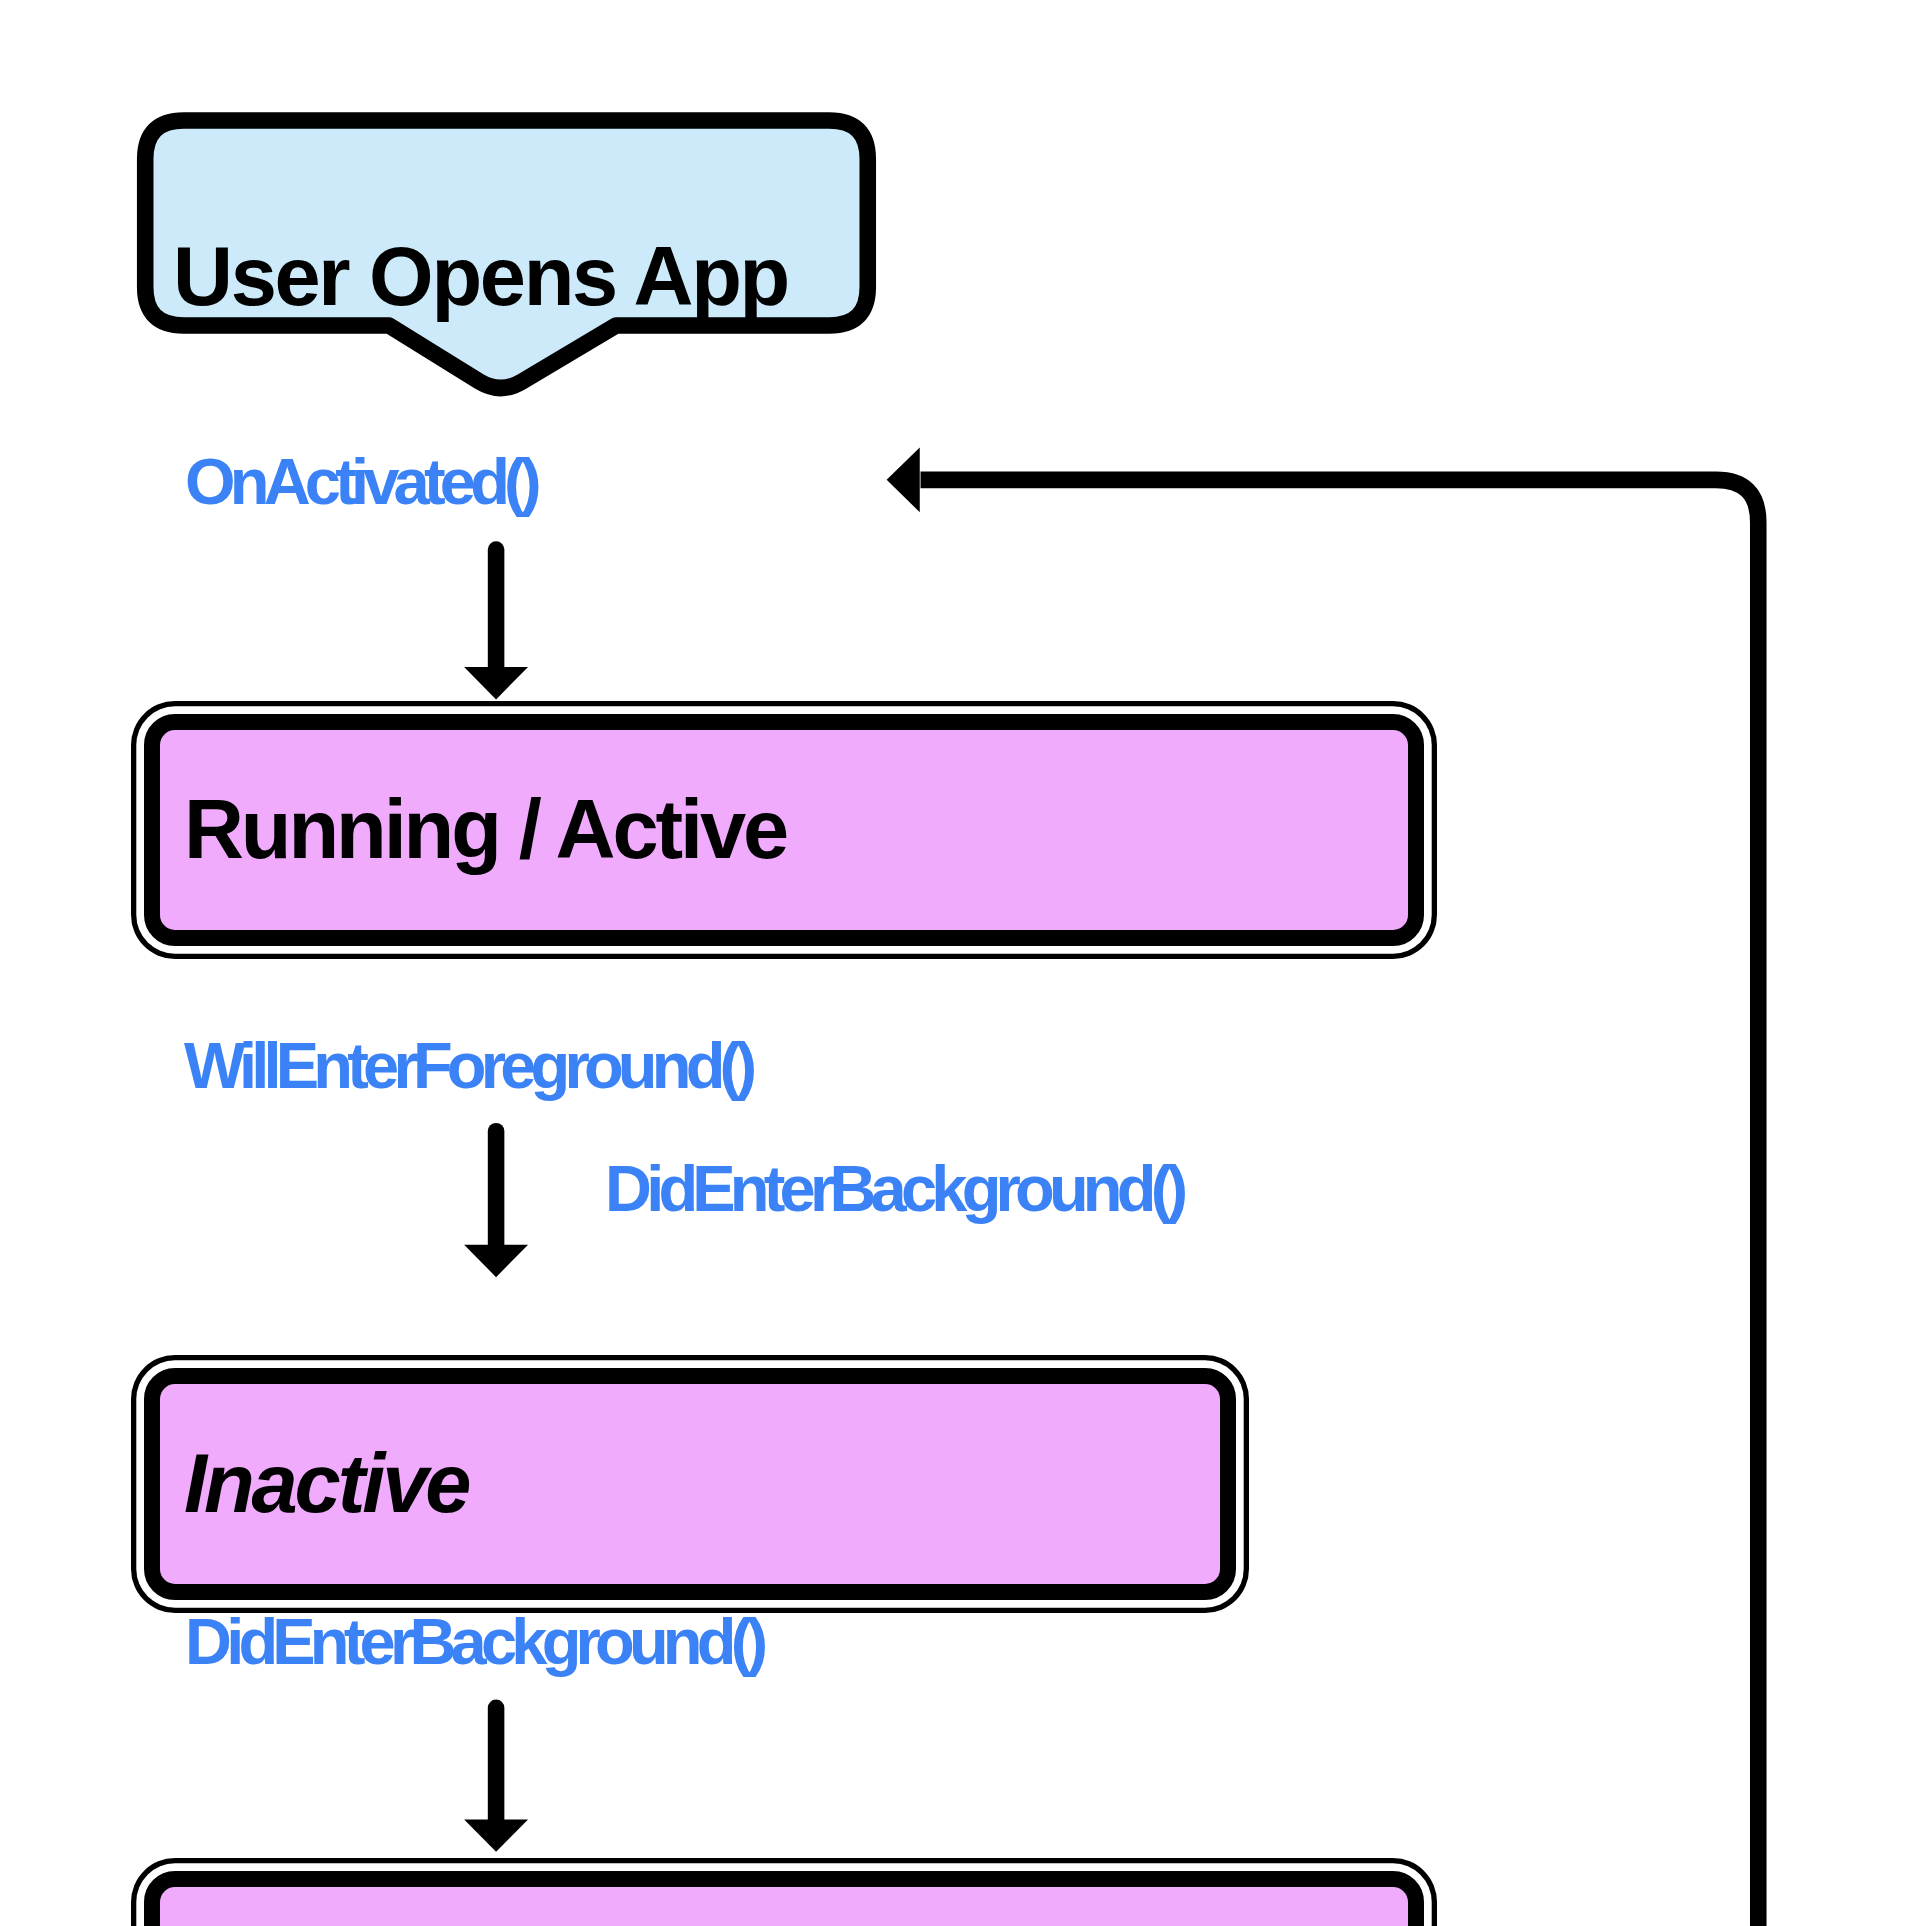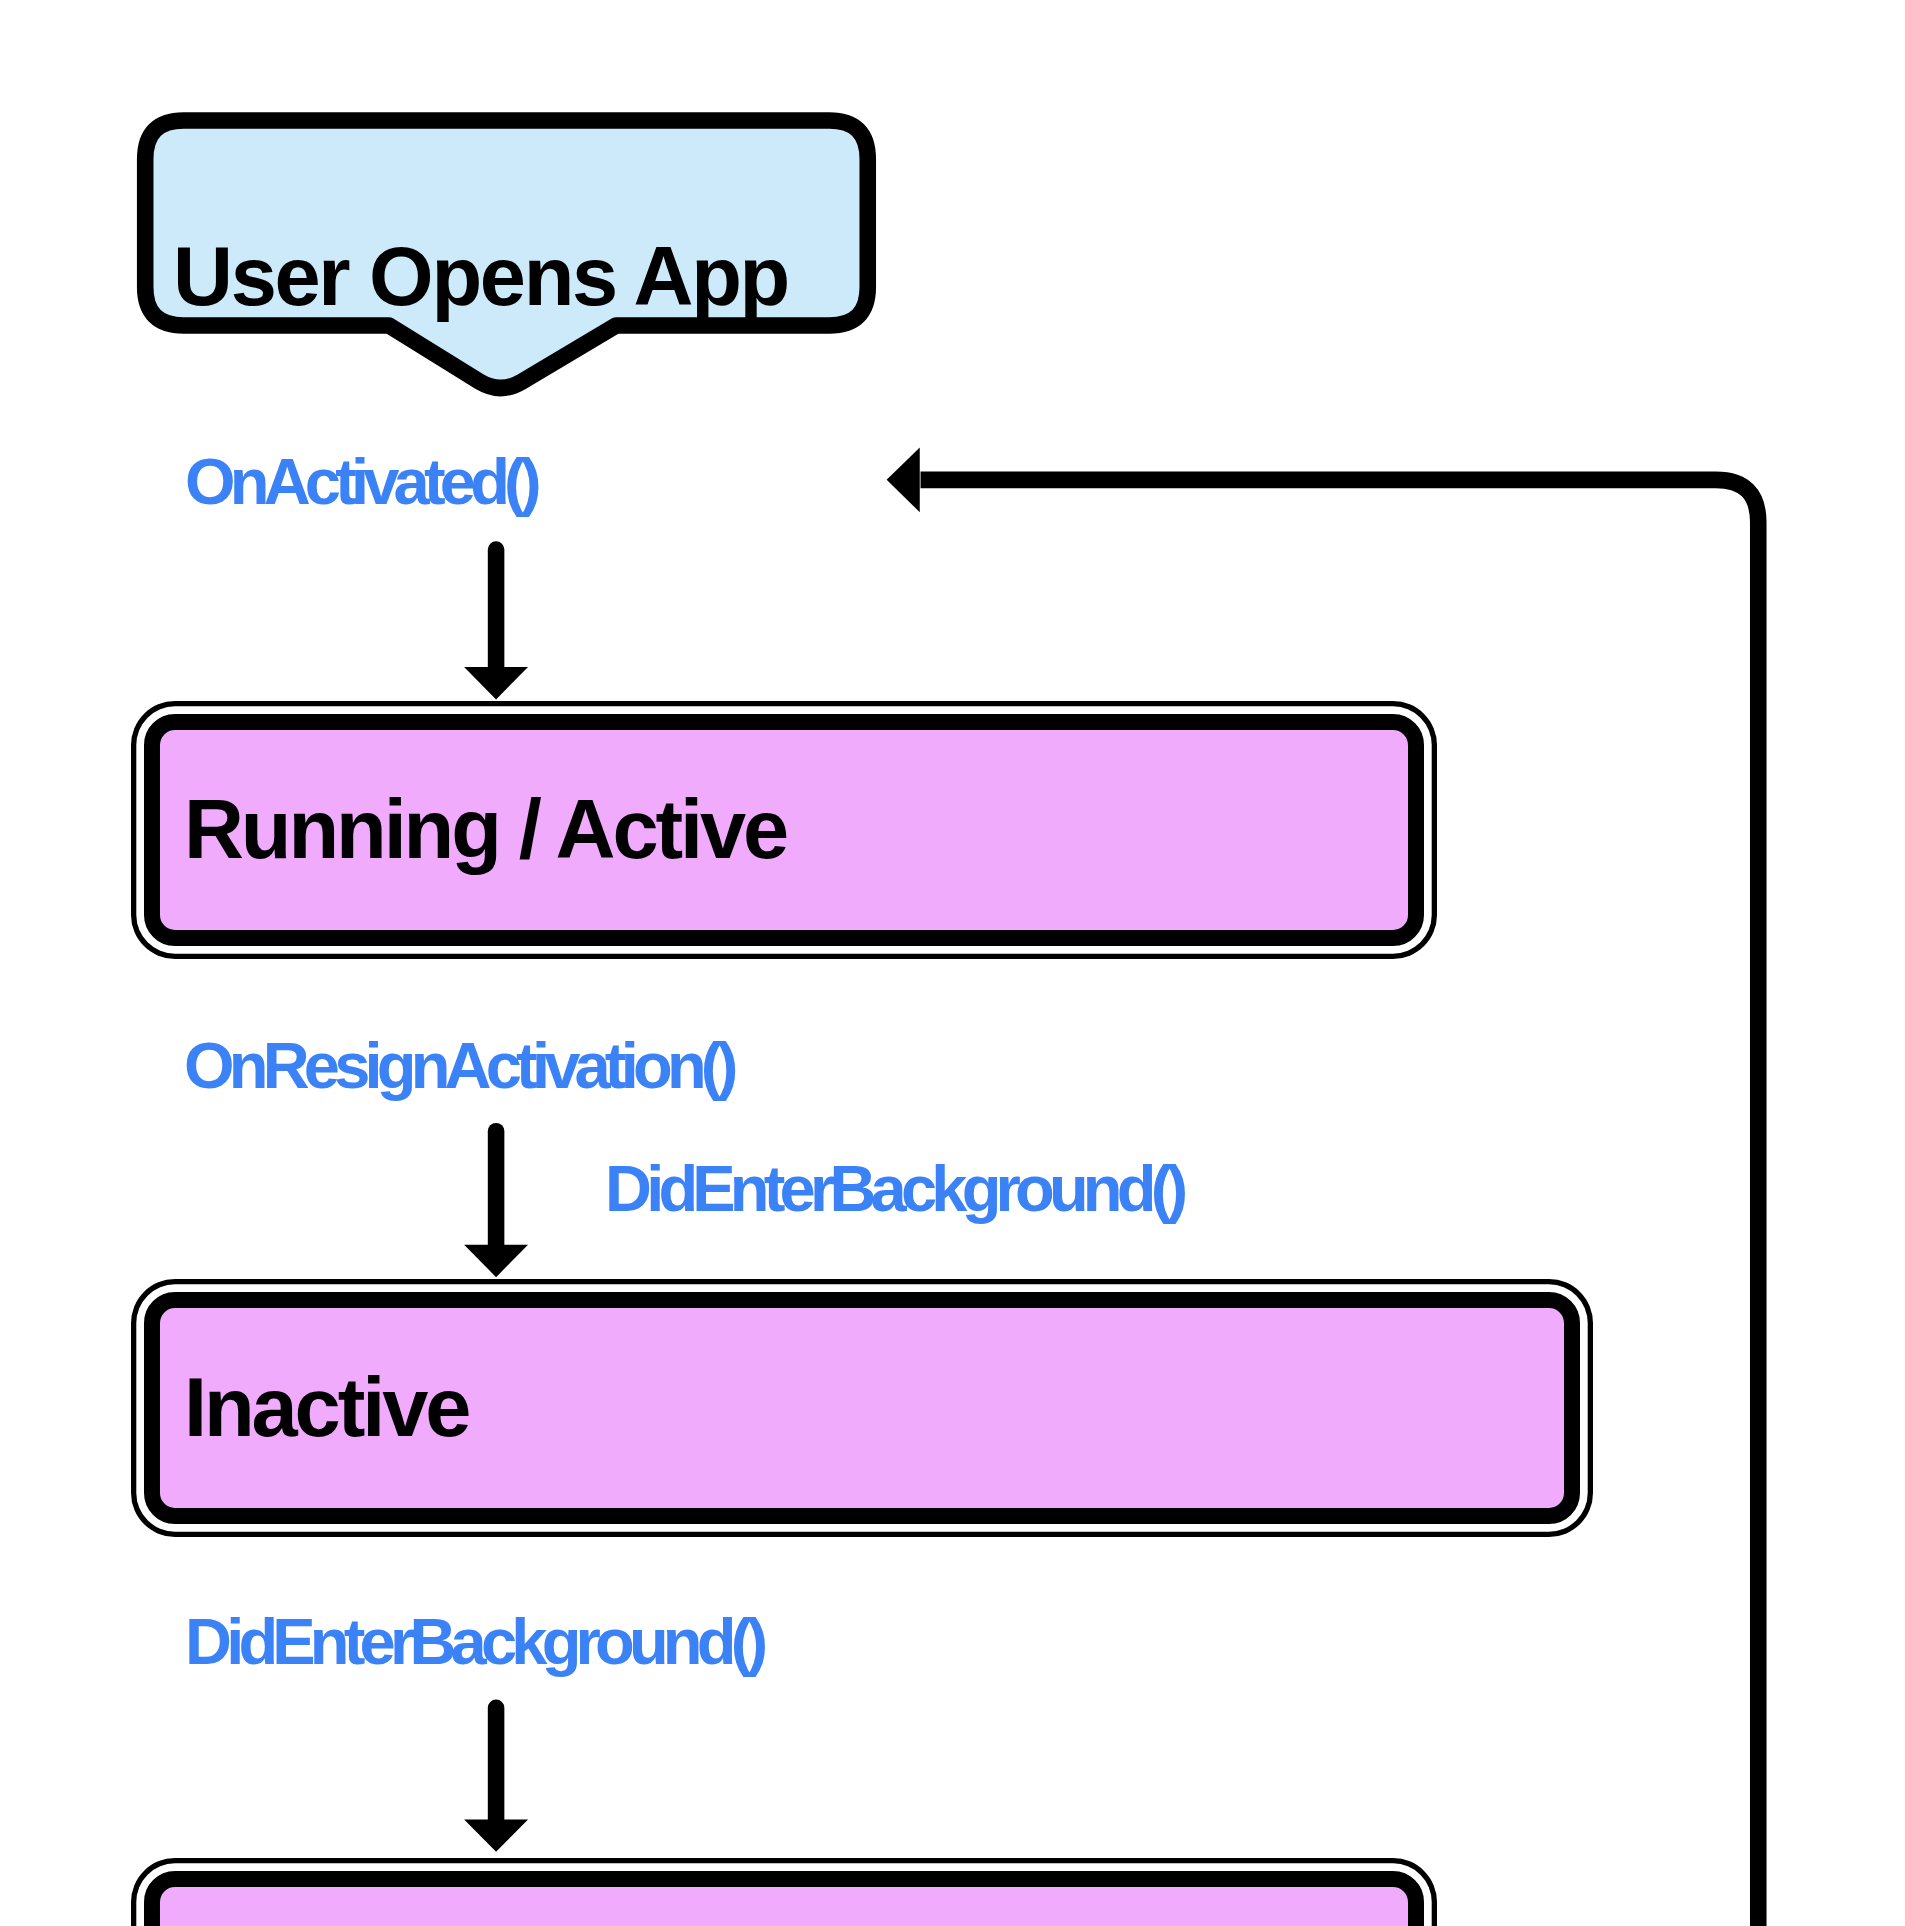--- a/index.html
+++ b/index.html
@@ -83,31 +83,31 @@
     <line x1="1288" y1="5938" x2="1288" y2="6240" stroke="#000000" stroke-width="43" stroke-linecap="round"></line>
     <polygon points="1288,6310 1205,6226 1371,6226" fill="#000000"></polygon>
   </svg>
 
   <div class="bubble-label-wrap">
     <span class="bubble-label">User Opens App</span>
   </div>
 
   <div class="event-label" style="left:185px; top:437px;">OnActivated()</div>
 
-  <div class="event-label" style="left:184px; top:1021px;">OnResignActivation()</div>
+  <div class="event-label" style="left:184px; top:1021px;">WillEnterForeground()</div>
 
   <div class="event-label" style="left:605px; top:1144px;">DidEnterBackground()</div>
 
   <div class="event-label" style="left:185px; top:1597px;">DidEnterBackground()</div>
 
   <div class="state-box" style="left:144px; top:714px; width:1280px; height:232px;">
     <span class="state-label">Running / Active</span>
   </div>
 
-  <div class="state-box" style="left:144px; top:1292px; width:1436px; height:232px;">
+  <div class="state-box" style="left:144px; top:1368px; width:1092px; height:232px;font-style:italic;">
     <span class="state-label">Inactive</span>
   </div>
 
   <div class="state-box" style="left:144px; top:1871px; width:1280px; height:231px;">
     
   </div>
 
 </div>
 
 

